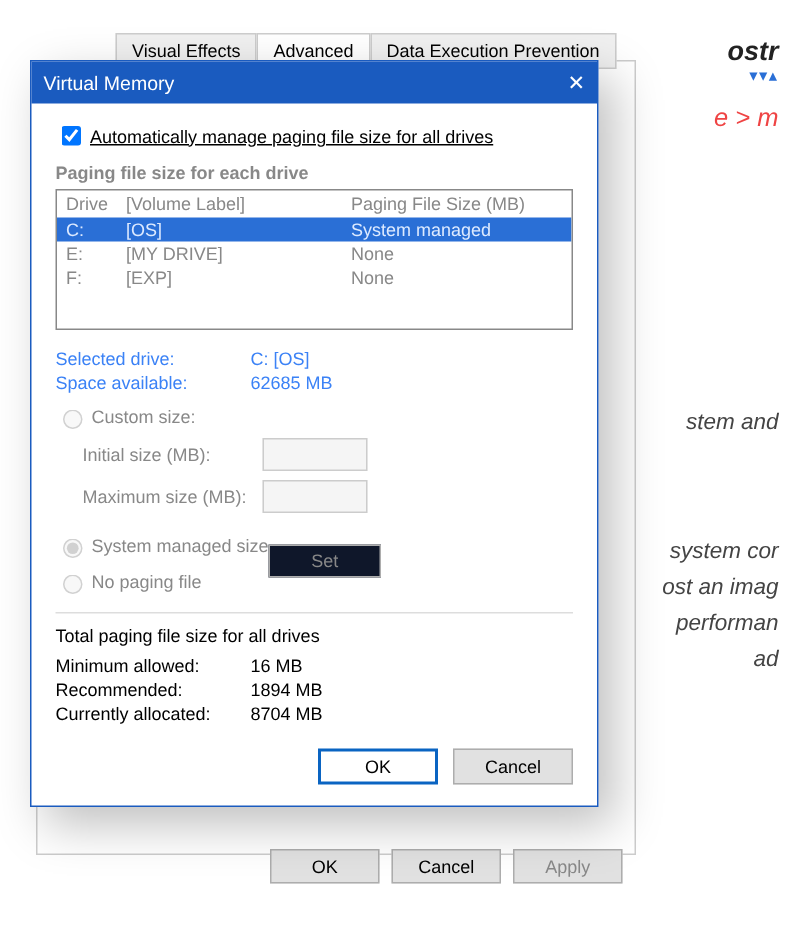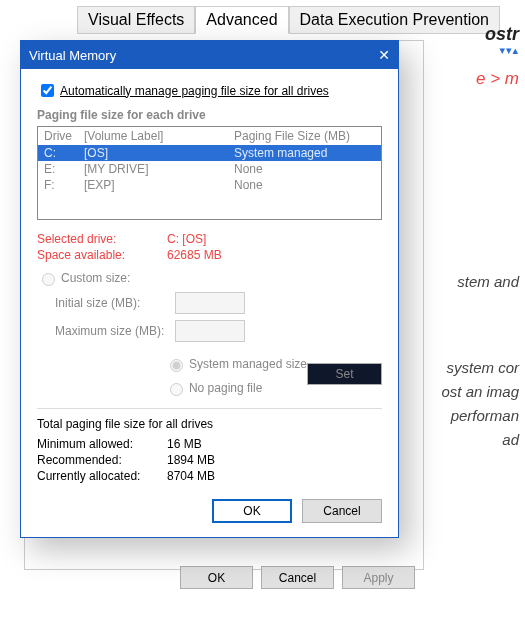--- a/index.html
+++ b/index.html
@@ -16,24 +16,24 @@
   }
   .bg-text {
     position: absolute;
     color: #444;
     font-style: italic;
     font-size: 15px;
     line-height: 1.6;
   }
   .bg-tabs {
     position: absolute;
-    top: 6px;
+    top: 22px;
     left: 40px;
     display: flex;
-    font-size: 16px;
+    font-size: 12px;
     padding-left: 37px;
   }
   .bg-tab {
     padding: 4px 10px;
     border: 1px solid #ccc;
     background: #f0f0f0;
   }
   .bg-tab.active { background: #fff; border-bottom-color: #fff; }
   .bg-buttons {
     position: absolute;
@@ -122,21 +122,21 @@
     font-size: 12px;
     color: #888;
     line-height: 16px;
   }
   .drive-row.selected {
     background: #2a6fd6;
     color: #ddeaff;
   }
   .info-block {
     margin-top: 12px;
-    color: #ef4444;
+    color: #3b82f6;
   }
   .info-row { display: flex; margin-bottom: 2px; }
   .info-label { width: 130px; }
   .radio-row {
     display: flex;
     align-items: center;
     margin-top: 8px;
     color: #888;
   }
   .radio-row input { margin-right: 6px; }
@@ -298,21 +298,21 @@
     </div>
     <div class="size-row">
       <span class="szlabel">Initial size (MB):</span>
       <input class="size-input" disabled="" style="">
     </div>
     <div class="size-row">
       <span class="szlabel">Maximum size (MB):</span>
       <input class="size-input" disabled="" style="">
     </div>
 
-    <div style="display:flex; align-items:center; justify-content:flex-end;">
+    <div style="display:flex; align-items:center; justify-content:flex-start;">
       <div>
         <div class="radio-row">
           <input type="radio" name="sz" disabled="" checked="" style="">
           <span>System managed size</span>
         </div>
         <div class="radio-row">
           <input type="radio" name="sz" disabled="" style="">
           <span>No paging file</span>
         </div>
       </div>

